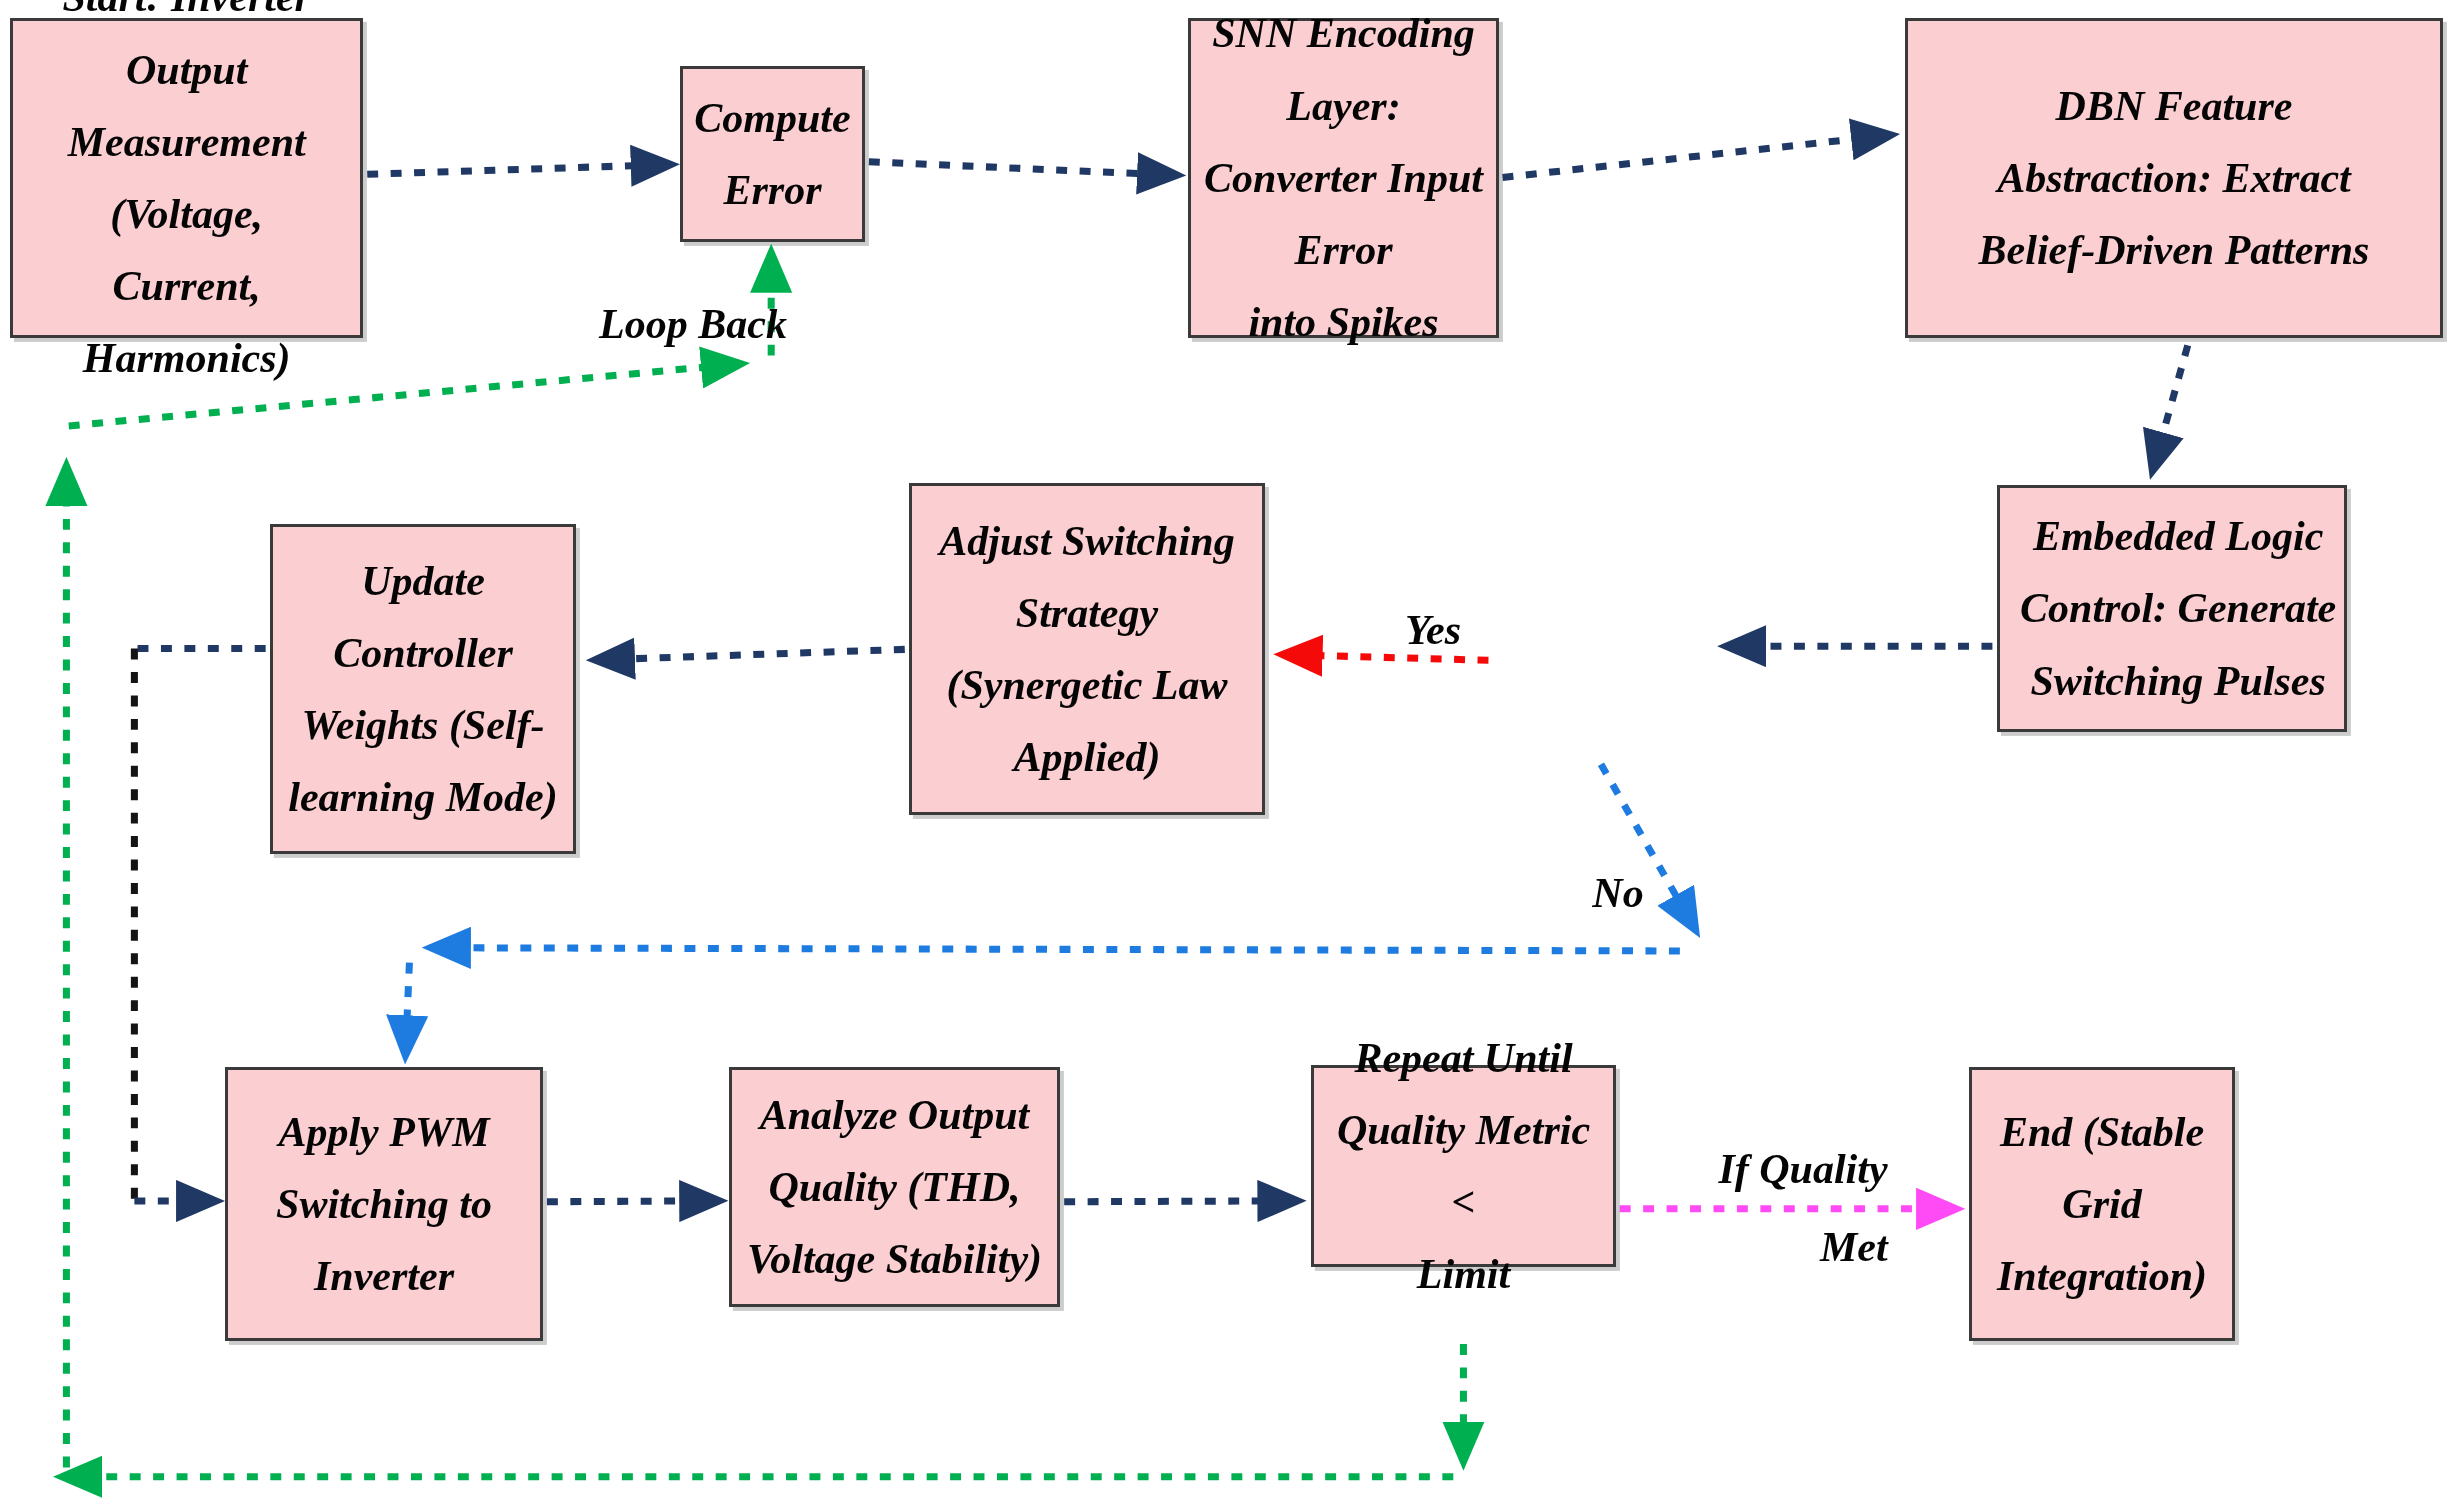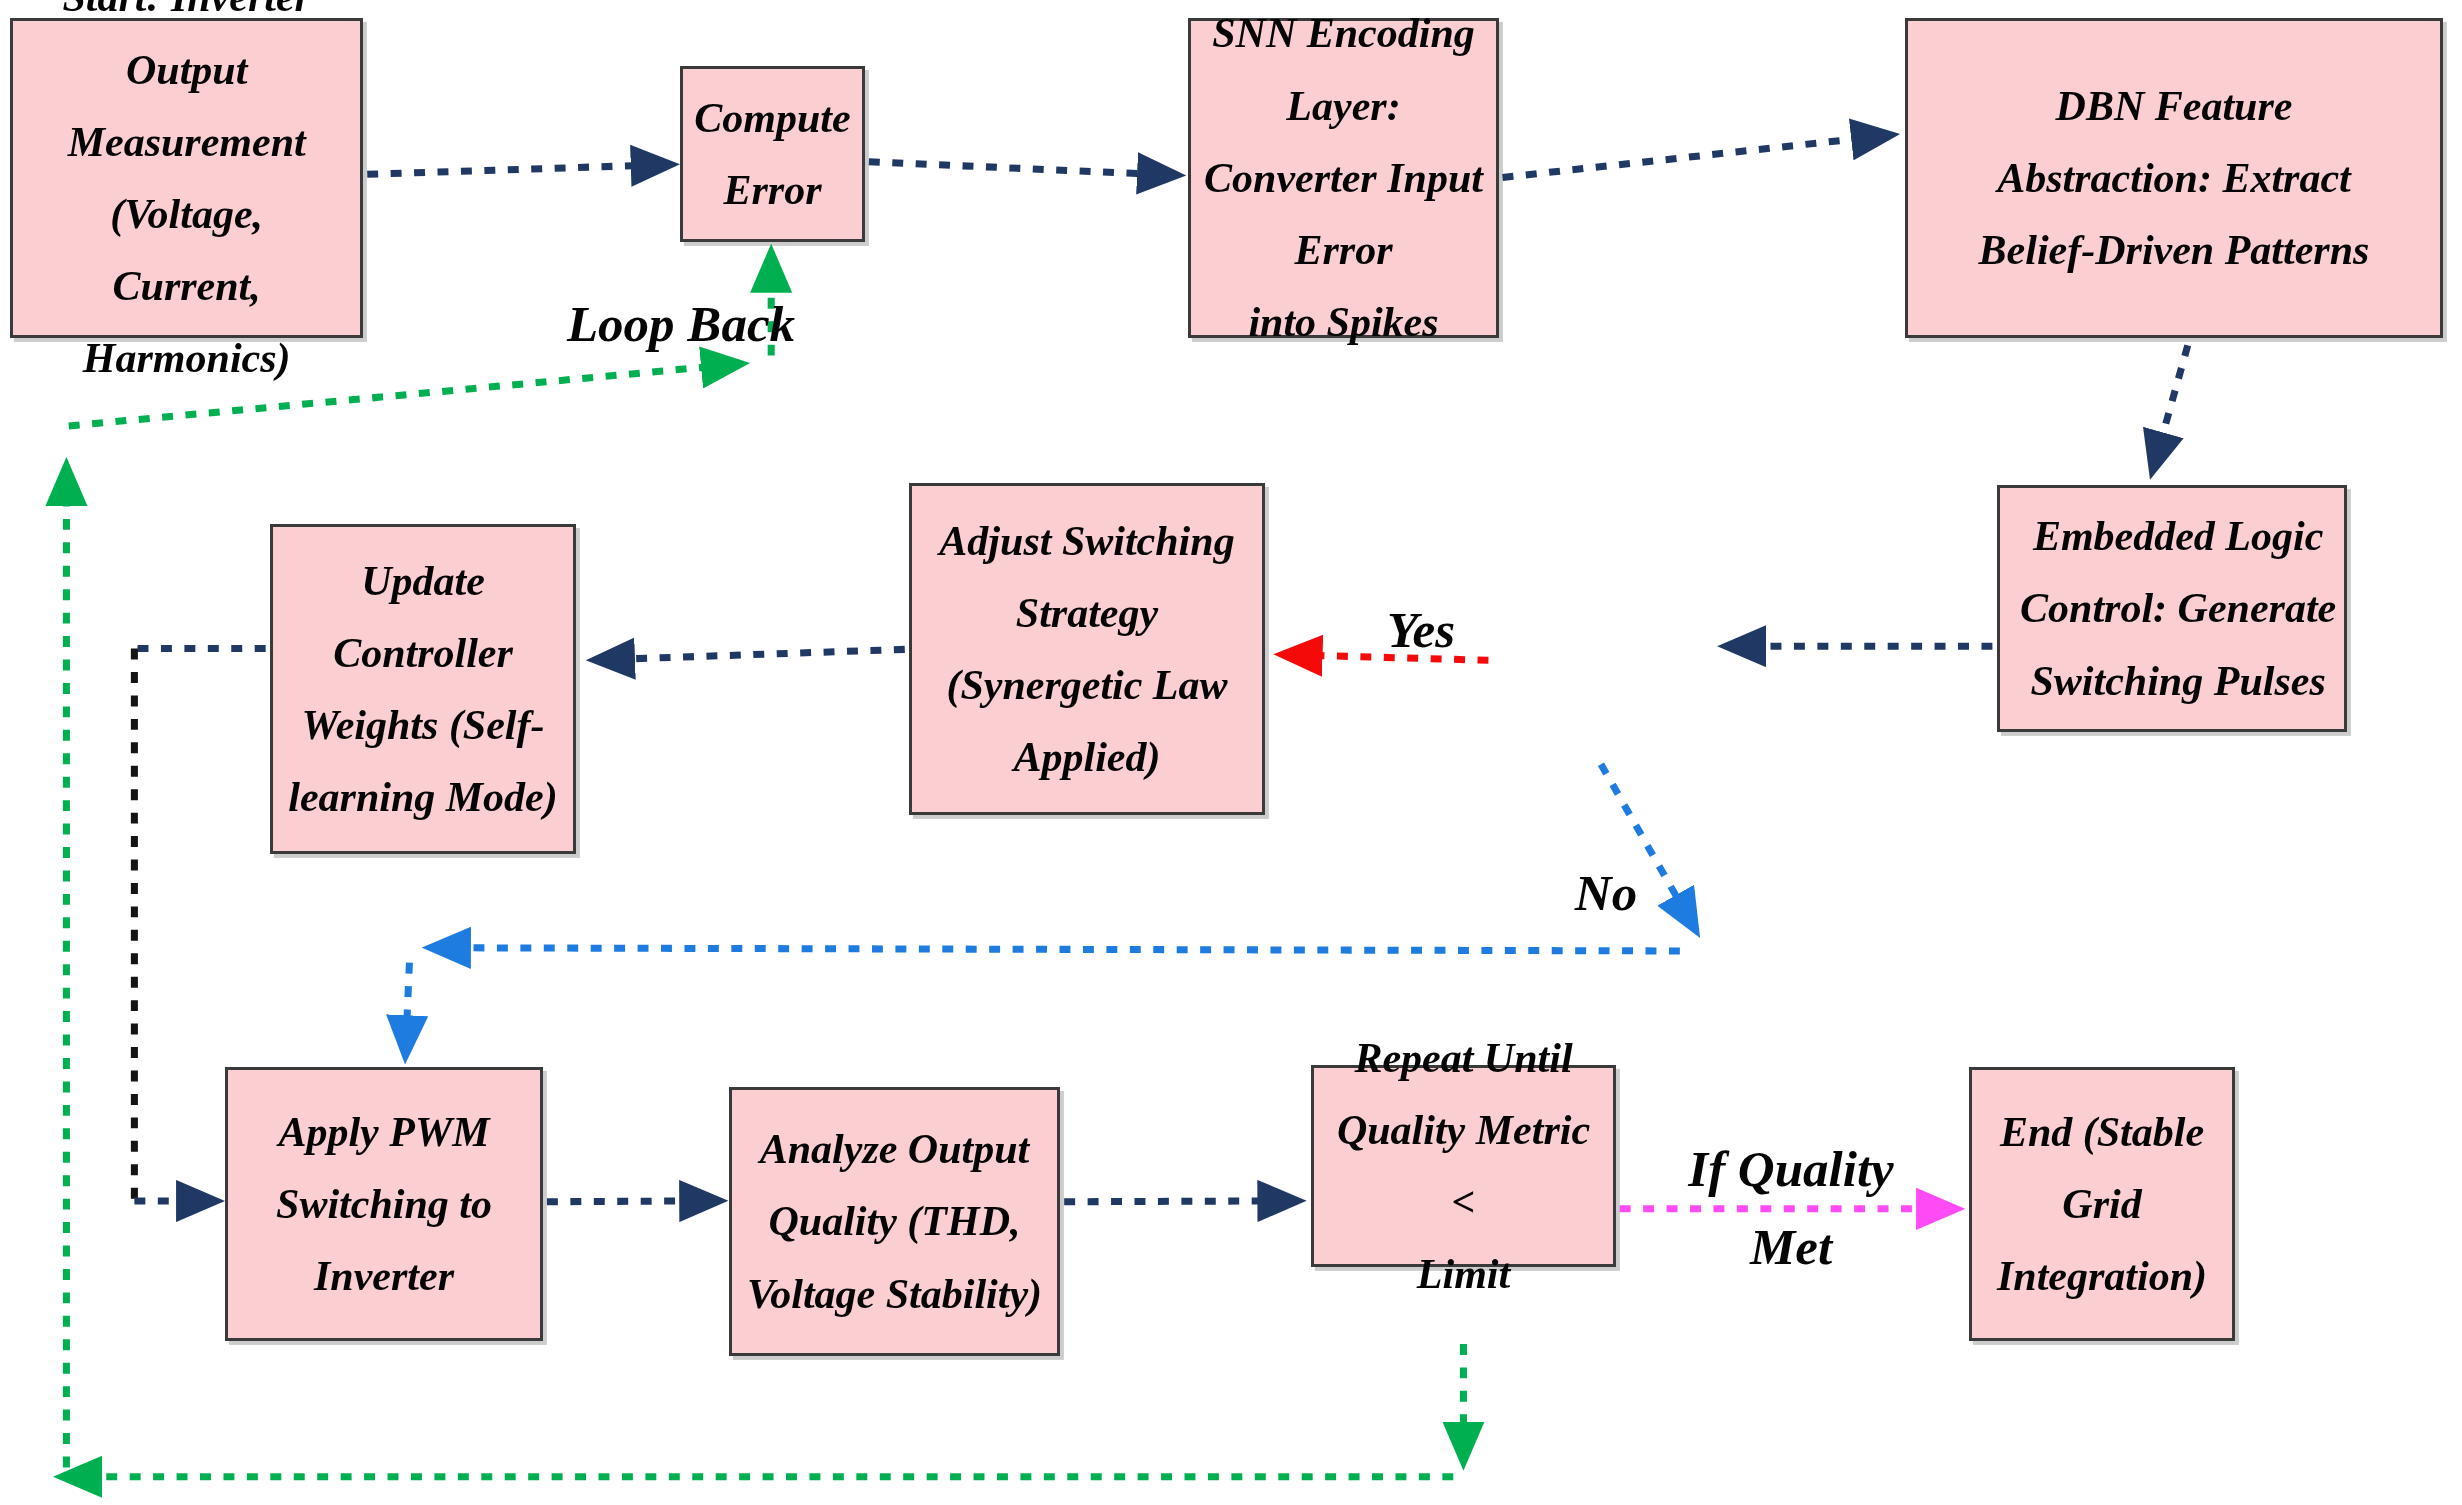--- a/index.html
+++ b/index.html
@@ -10,22 +10,22 @@
   html,body{margin:0;padding:0;background:#ffffff;}
   #canvas{position:relative;width:2462px;height:1505px;background:#ffffff;overflow:hidden;
           font-family:"Liberation Serif","DejaVu Serif",serif;}
   .node{position:absolute;box-sizing:border-box;background:var(--node-fill);
         border:3.1px solid var(--node-border);
         box-shadow:3.9px 3.9px 0 rgba(110,110,110,0.35);
         display:flex;align-items:center;justify-content:center;}
   .node-label{white-space:pre-line;text-align:center;font-weight:bold;font-style:italic;
         font-size:42px;line-height:1.72;color:var(--text);padding:0 7.8px;}
   .edge-label{position:absolute;transform:translate(-50%,-50%);white-space:pre-line;
-        text-align:center;font-weight:bold;font-style:italic;font-size:51px;
-        line-height:78px;color:var(--text);}
+        text-align:right;font-weight:bold;font-style:italic;font-size:42px;
+        line-height:78px;color:var(--text);margin-left:12px;}
   svg#wires{position:absolute;left:0;top:0;width:2462px;height:1505px;pointer-events:none;}
   .edge{fill:none;stroke-width:9;stroke-dasharray:14 16;stroke-linecap:butt;}
   .s-navy{stroke:var(--navy);} .s-red{stroke:var(--red);} .s-blue{stroke:var(--blue);}
   .s-green{stroke:var(--green);} .s-magenta{stroke:var(--magenta);} .s-black{stroke:var(--black-edge);}
   .f-navy{fill:var(--navy);} .f-red{fill:var(--red);} .f-blue{fill:var(--blue);}
   .f-green{fill:var(--green);} .f-magenta{fill:var(--magenta);}
 </style>
 </head>
 <body>
 
@@ -112,21 +112,21 @@
     <div class="node-label">Embedded Logic
 Control: Generate
 Switching Pulses</div>
   </div>
 
   <div class="node" style="left:225px;top:1067px;width:318px;height:274px;">
     <div class="node-label">Apply PWM
 Switching to
 Inverter</div>
   </div>
-  <div class="node" style="left:729px;top:1067px;width:331px;height:269px;margin-top:20px;">
+  <div class="node" style="left:729px;top:1067px;width:331px;height:240px;">
     <div class="node-label">Analyze Output
 Quality (THD,
 Voltage Stability)</div>
   </div>
   <div class="node" style="left:1311px;top:1065px;width:305px;height:202px;">
     <div class="node-label">Repeat Until
 Quality Metric &lt;
 Limit</div>
   </div>
   <div class="node" style="left:1969px;top:1067px;width:266px;height:274px;">

